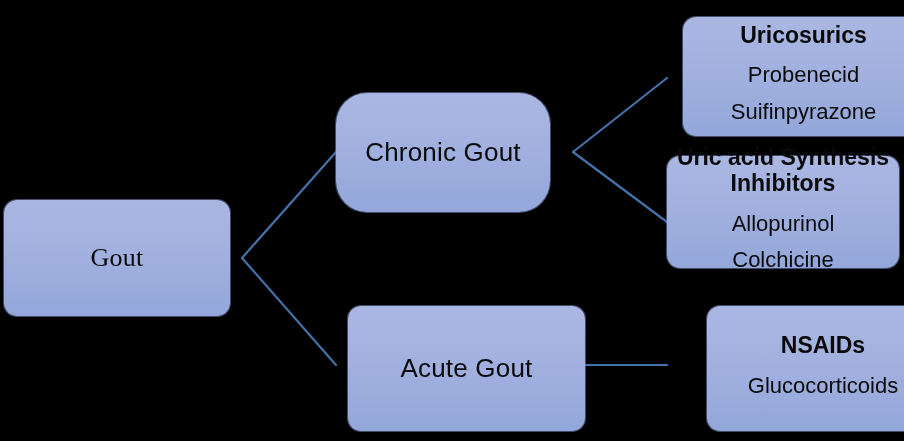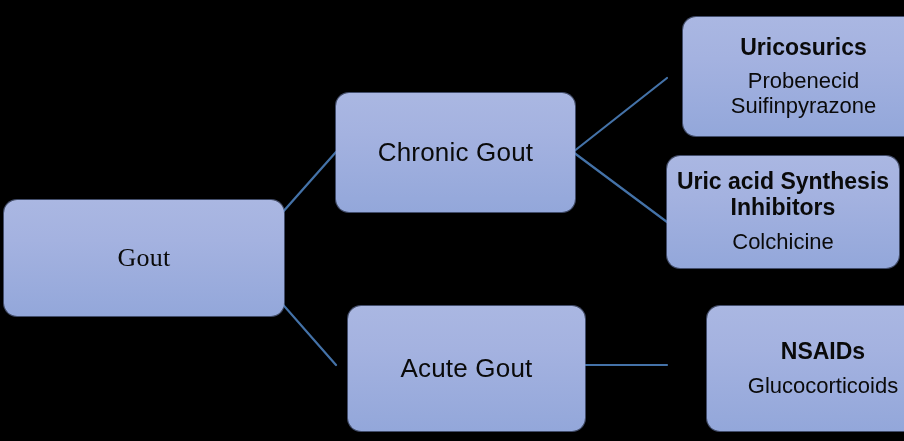--- a/index.html
+++ b/index.html
@@ -49,25 +49,25 @@
     font-size: 23px;
     font-weight: bold;
     line-height: 1.12;
     margin-bottom: 9px;
     padding: 0 6px;
   }
   .node-item {
     font-size: 22px;
     font-weight: normal;
     line-height: 1.12;
-    margin: 0 0;
+    margin: 6px 0;
   }
   
-  #node-gout          { left: 4px;   top: 200px; width: 280px; height: 116px; }
-  #node-chronic-gout  { left: 336px; top: 93px;  width: 239px; height: 119px; }
+  #node-gout          { left: 4px;   top: 200px; width: 226px; height: 116px; }
+  #node-chronic-gout  { left: 336px; top: 93px;  width: 214px; height: 119px; border-radius: 31px; }
   #node-acute-gout    { left: 348px; top: 306px; width: 237px; height: 125px; }
   #node-uricosurics   { left: 683px; top: 17px;  width: 241px; height: 119px; align-items: center; }
   #node-uric-acid     { left: 667px; top: 156px; width: 232px; height: 112px; }
   #node-nsaids        { left: 707px; top: 306px; width: 232px; height: 125px; }
 </style>
 </head>
 <body>
 
 <div id="canvas">
 
@@ -97,20 +97,21 @@
     <div class="node-heading">Uricosurics</div>
     <div class="node-item">Probenecid</div>
     <div class="node-item">Suifinpyrazone</div>
   </div>
 
   <div class="node" id="node-uric-acid">
     <div class="node-heading">
       <span>Uric acid Synthesis</span><br>
       <span>Inhibitors</span>
     </div>
+    <div class="node-item">Allopurinol</div>
     <div class="node-item">Colchicine</div>
   </div>
 
   <div class="node" id="node-nsaids">
     <div class="node-heading">NSAIDs</div>
     <div class="node-item">Glucocorticoids</div>
   </div>
 
 </div>
 

